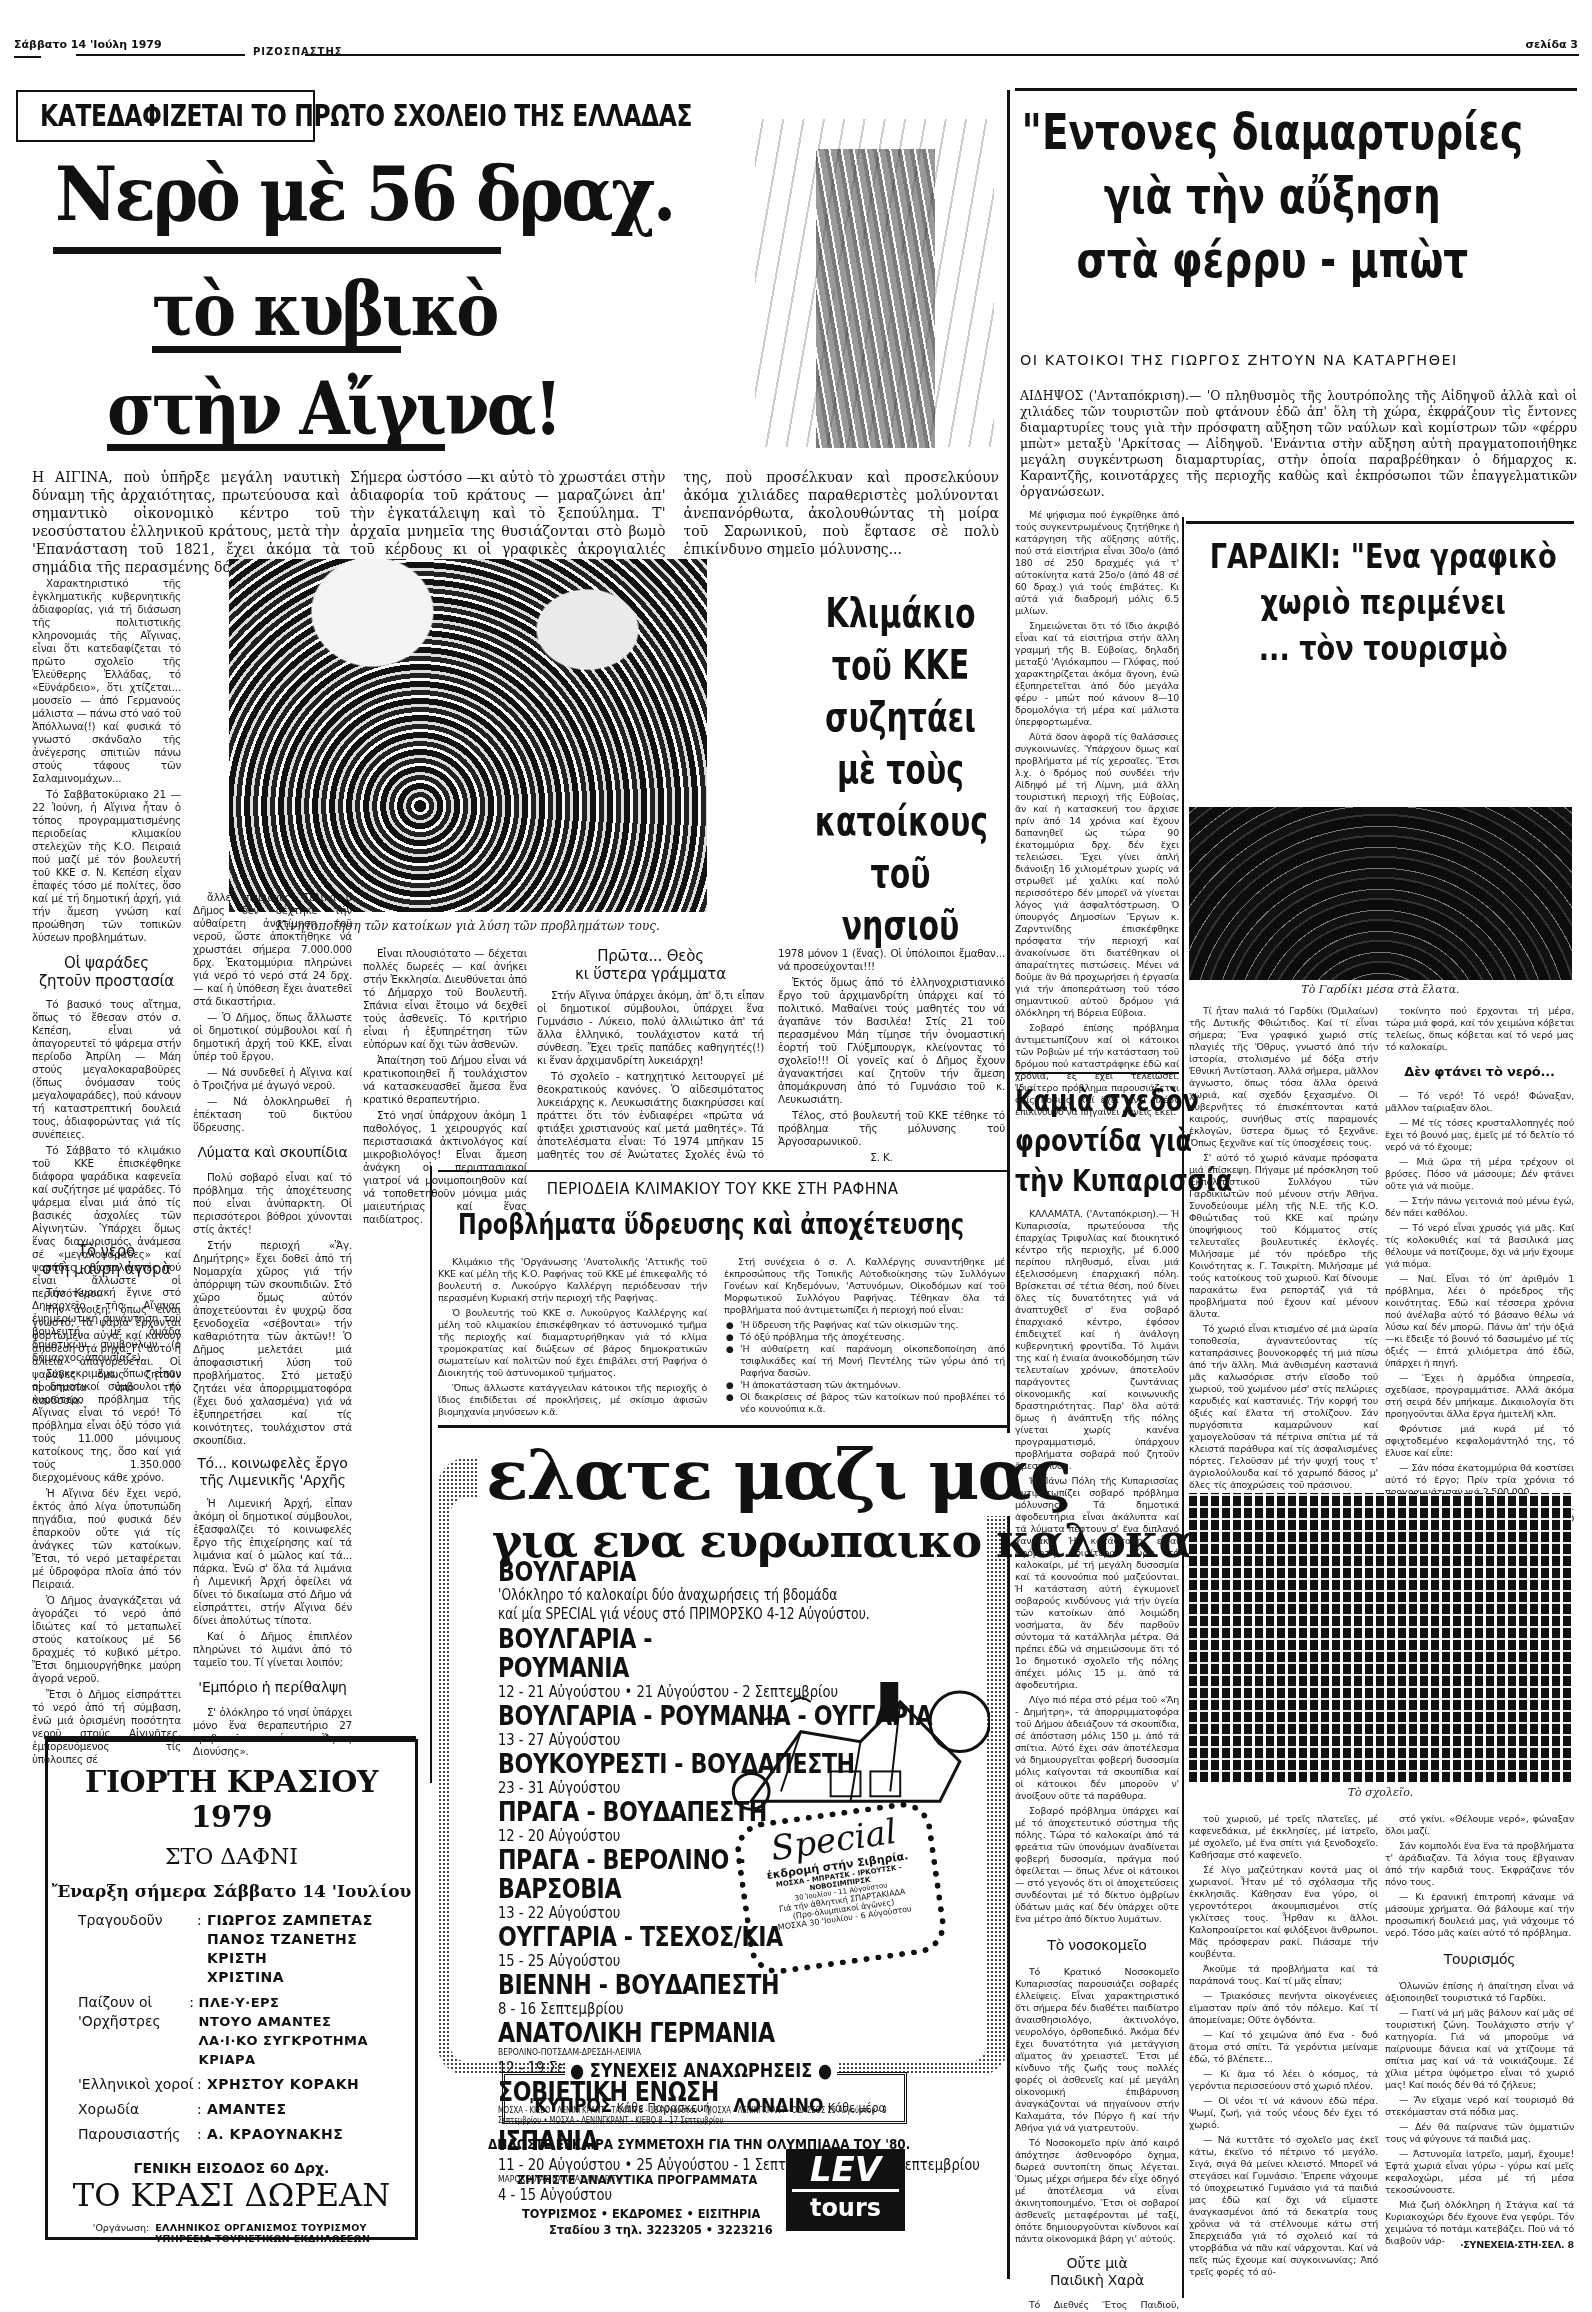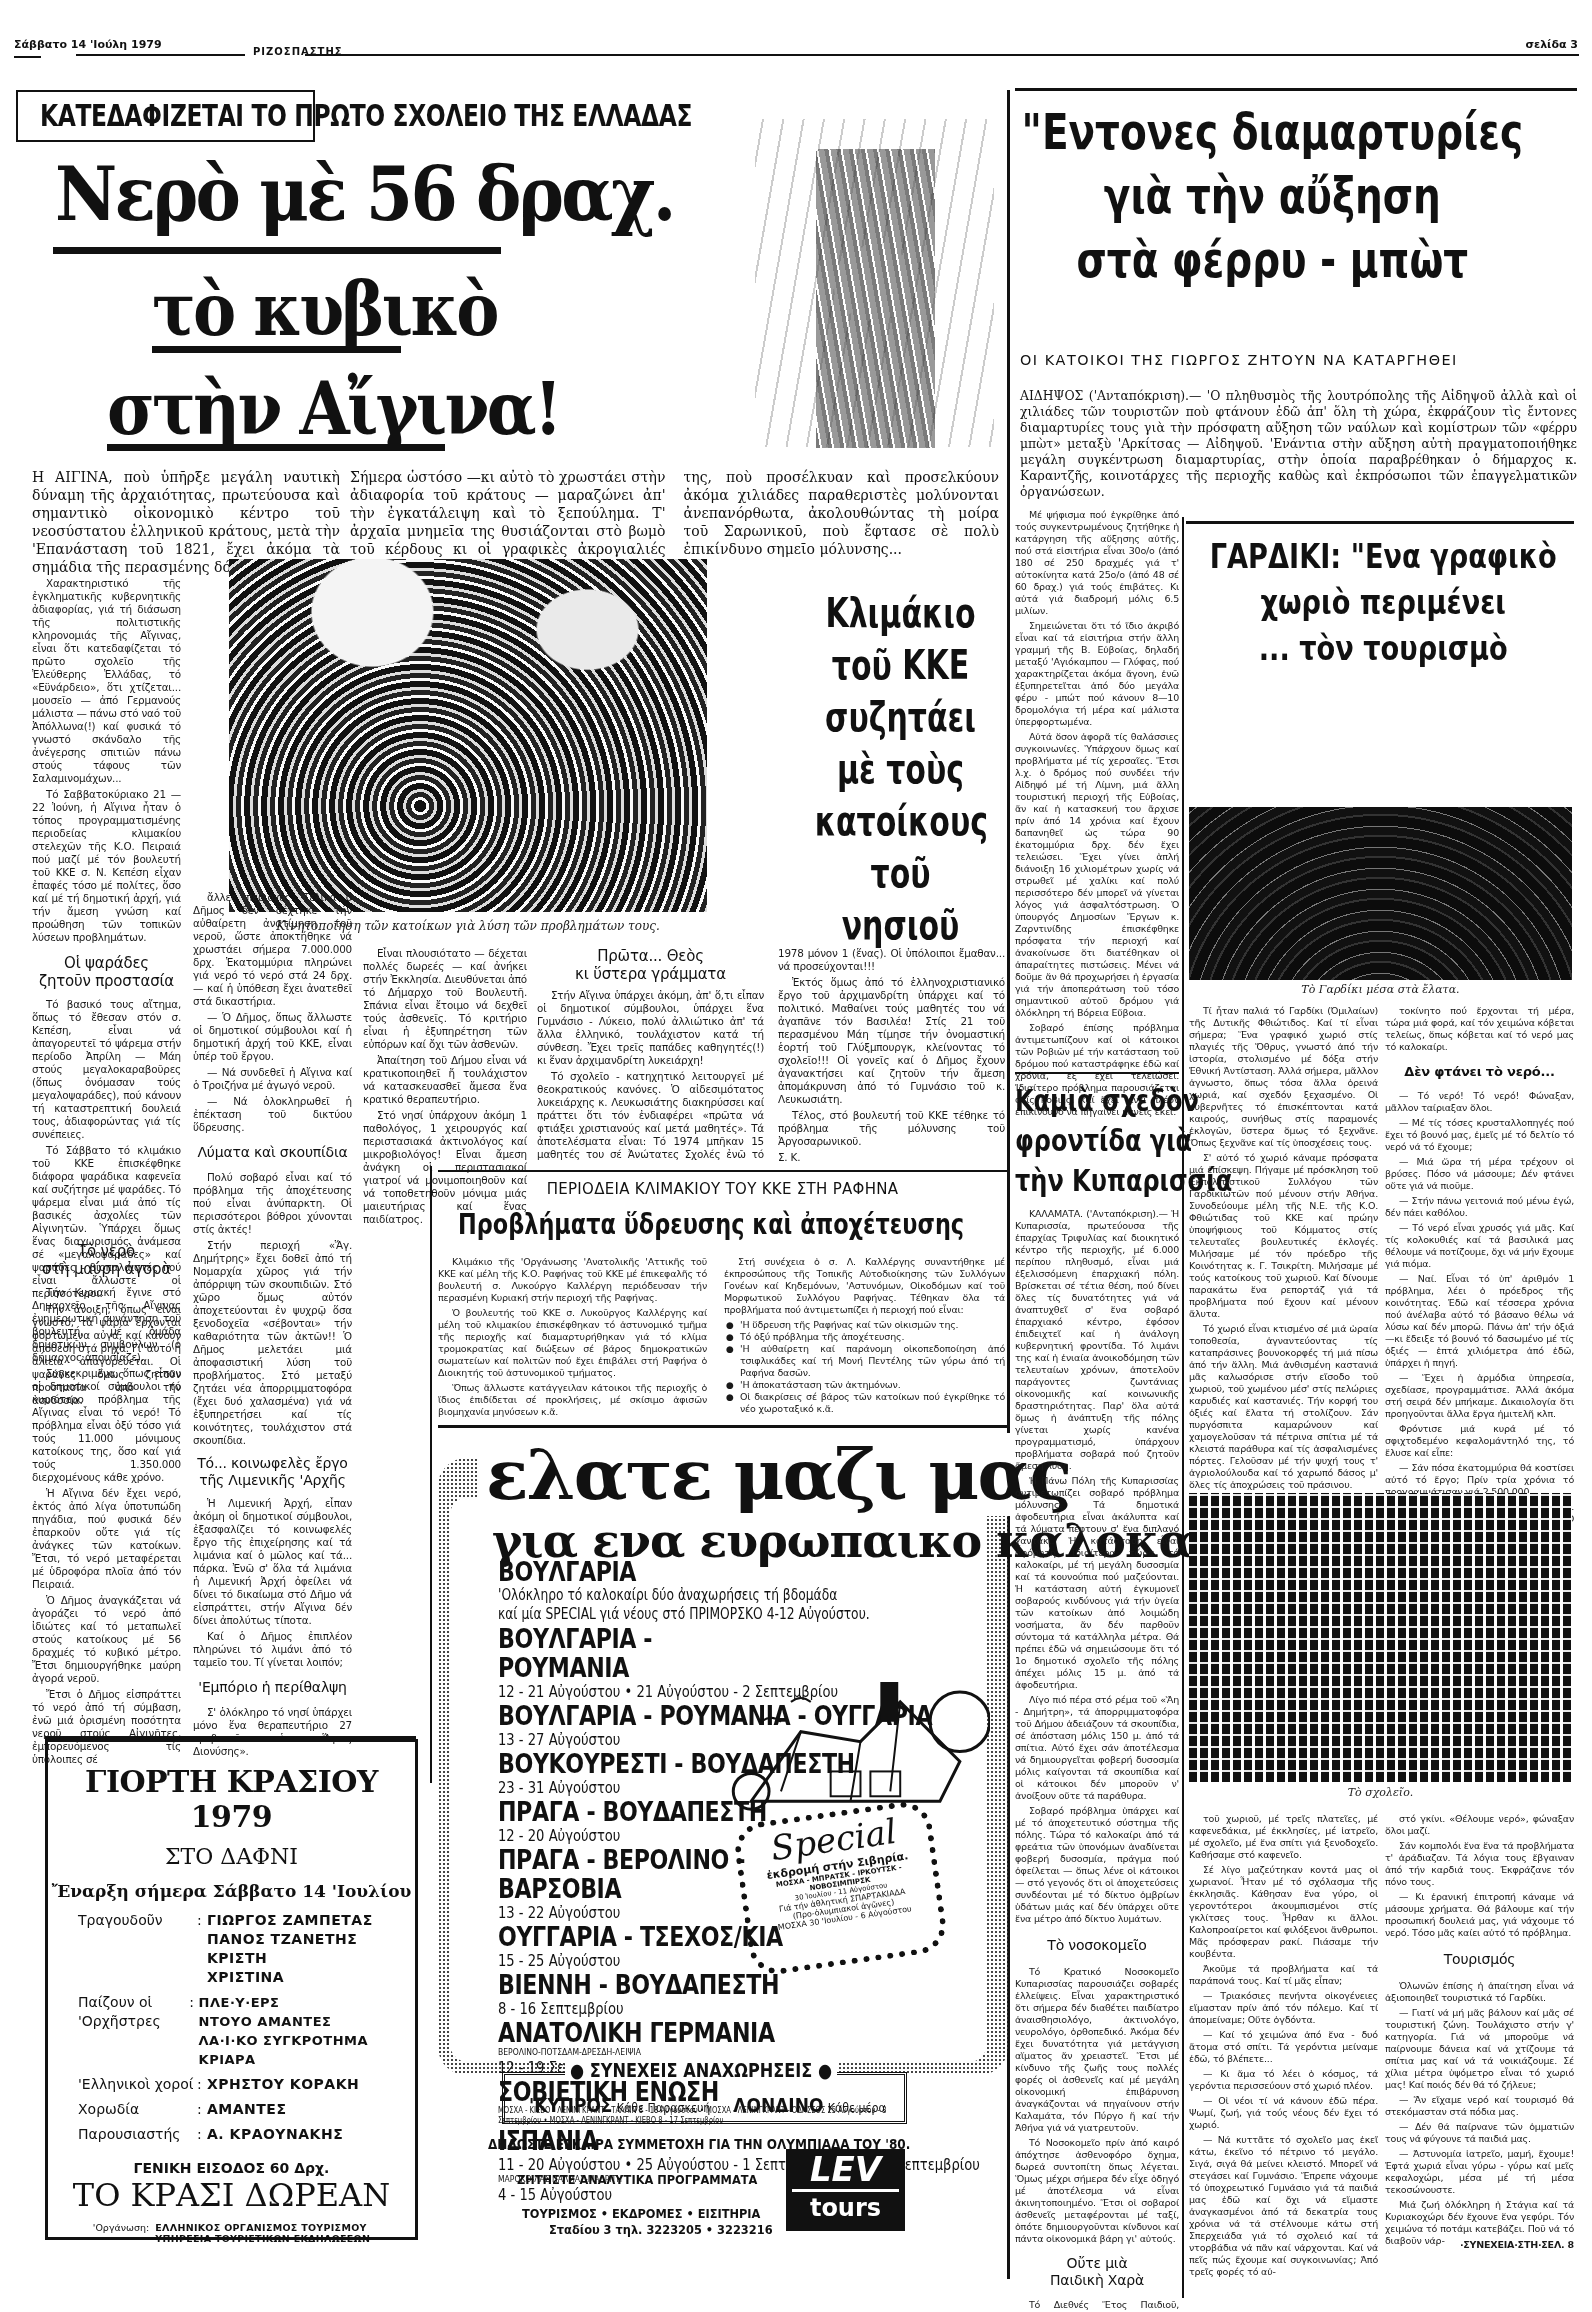--- a/index.html
+++ b/index.html
@@ -136,39 +136,39 @@
 
 <div class="abs body-text" style="left:537px;top:947px;width:468px;column-count:2;column-gap:14px;">
   <div class="subhead" style="margin-bottom:6px;font-size:15px;line-height:18px">
     <div>Πρῶτα... Θεὸς</div>
     <div>κι ὕστερα γράμματα</div>
   </div>
   <p>Στήν Αἴγινα ὑπάρχει ἀκόμη, ἀπ' ὅ,τι εἶπαν οἱ δημοτικοί σύμβουλοι, ὑπάρχει ἕνα Γυμνάσιο - Λύκειο, πολύ ἀλλιώτικο ἀπ' τά ἄλλα ἑλληνικό, τουλάχιστον κατά τή σύνθεση. Ἔχει τρεῖς παπάδες καθηγητές(!) κι ἕναν ἀρχιμανδρίτη λυκειάρχη!</p>
   <p>Τό σχολεῖο - κατηχητικό λειτουργεῖ μέ θεοκρατικούς κανόνες. Ὁ αἰδεσιμότατος λυκειάρχης κ. Λευκωσιάτης διακηρύσσει καί πράττει ὅτι τόν ἐνδιαφέρει «πρῶτα νά φτιάξει χριστιανούς καί μετά μαθητές». Τά ἀποτελέσματα εἶναι: Τό 1974 μπῆκαν 15 μαθητές του σέ Ἀνώτατες Σχολές ἐνῶ τό 1978 μόνον 1 (ἕνας). Οἱ ὑπόλοιποι ἔμαθαν... νά προσεύχονται!!!</p>
   <p>Ἐκτός ὅμως ἀπό τό ἑλληνοχριστιανικό ἔργο τοῦ ἀρχιμανδρίτη ὑπάρχει καί τό πολιτικό. Μαθαίνει τούς μαθητές του νά ἀγαπᾶνε τόν Βασιλέα! Στίς 21 τοῦ περασμένου Μάη τίμησε τήν ὀνομαστική ἑορτή τοῦ Γλύξμπουργκ, κλείνοντας τό σχολεῖο!!! Οἱ γονεῖς καί ὁ Δῆμος ἔχουν ἀγανακτήσει καί ζητοῦν τήν ἄμεση ἀπομάκρυνση ἀπό τό Γυμνάσιο τοῦ κ. Λευκωσιάτη.</p>
   <p>Τέλος, στό βουλευτή τοῦ ΚΚΕ τέθηκε τό πρόβλημα τῆς μόλυνσης τοῦ Ἀργοσαρωνικοῦ.</p>
-  <div style="text-align:left;margin-right:20px">Σ. Κ.</div>
+  <div style="text-align:center;margin-right:20px">Σ. Κ.</div>
 </div>
 
 <div class="rule" style="left:438px;top:1170px;width:569px;height:2px"></div>
 <div class="abs sans" style="left:438px;top:1180px;width:569px;text-align:center;font-size:15px;letter-spacing:0.3px">ΠΕΡΙΟΔΕΙΑ ΚΛΙΜΑΚΙΟΥ ΤΟΥ ΚΚΕ ΣΤΗ ΡΑΦΗΝΑ</div>
 <div class="abs cond" style="left:458px;top:1208px;width:677px;font-size:28px;white-space:nowrap;transform:scaleX(.8)">Προβλήματα ὕδρευσης καὶ ἀποχέτευσης</div>
 <div class="abs body-text" style="left:438px;top:1256px;width:269px;font-size:9.5px;line-height:12px">
   <p>Κλιμάκιο τῆς 'Οργάνωσης 'Ανατολικῆς 'Αττικῆς τοῦ ΚΚΕ καί μέλη τῆς Κ.Ο. Ραφήνας τοῦ ΚΚΕ μέ ἐπικεφαλῆς τό βουλευτή σ. Λυκούργο Καλλέργη περιόδευσαν τήν περασμένη Κυριακή στήν περιοχή τῆς Ραφήνας.</p>
   <p>Ὁ βουλευτής τοῦ ΚΚΕ σ. Λυκοῦργος Καλλέργης καί μέλη τοῦ κλιμακίου ἐπισκέφθηκαν τό ἀστυνομικό τμῆμα τῆς περιοχῆς καί διαμαρτυρήθηκαν γιά τό κλίμα τρομοκρατίας καί διώξεων σέ βάρος δημοκρατικῶν σωματείων καί πολιτῶν πού ἔχει ἐπιβάλει στή Ραφήνα ὁ Διοικητής τοῦ ἀστυνομικοῦ τμήματος.</p>
   <p>Ὅπως ἄλλωστε κατάγγειλαν κάτοικοι τῆς περιοχῆς ὁ ἴδιος ἐπιδίδεται σέ προκλήσεις, μέ σκίσιμο ἀφισῶν βιομηχανία μηνύσεων κ.ἄ.</p>
 </div>
 <div class="abs body-text" style="left:724px;top:1256px;width:281px;font-size:9.5px;line-height:12px">
   <p>Στή συνέχεια ὁ σ. Λ. Καλλέργης συναντήθηκε μέ ἐκπροσώπους τῆς Τοπικῆς Αὐτοδιοίκησης τῶν Συλλόγων Γονέων καί Κηδεμόνων, 'Αστυνόμων, Οἰκοδόμων καί τοῦ Μορφωτικοῦ Συλλόγου Ραφήνας. Τέθηκαν ὅλα τά προβλήματα πού ἀντιμετωπίζει ἡ περιοχή πού εἶναι:</p>
   <ul class="bullets">
     <li>'Η ὕδρευση τῆς Ραφήνας καί τῶν οἰκισμῶν της.</li>
     <li>Τό ὀξύ πρόβλημα τῆς ἀποχέτευσης.</li>
     <li>'Η αὐθαίρετη καί παράνομη οἰκοπεδοποίηση ἀπό τσιφλικάδες καί τή Μονή Πεντέλης τῶν γύρω ἀπό τή Ραφήνα δασῶν.</li>
     <li>'Η ἀποκατάσταση τῶν ἀκτημόνων.</li>
-    <li>Οἱ διακρίσεις σέ βάρος τῶν κατοίκων πού ἐγκρίθηκε τό νέο χωροταξικό κ.ἄ.</li>
+    <li>Οἱ διακρίσεις σέ βάρος τῶν κατοίκων πού προβλέπει τό νέο κουνούπια κ.ἄ.</li>
   </ul>
 </div>
 <div class="rule" style="left:438px;top:1425px;width:569px;height:3px"></div>
 
 <div class="vrule" style="left:1007px;top:90px;height:2189px;"></div>
 <div class="vrule" style="left:430px;top:1166px;height:617px;width:2px"></div>
 
 <div class="rule" style="left:45px;top:1736px;width:371px;height:3px"></div>
 <div class="box" style="left:45px;top:1739px;width:373px;height:501px;">
   <div class="serif" style="text-align:center;font-weight:bold;font-size:30px;margin-top:22px;letter-spacing:-0.5px">ΓΙΟΡΤΗ ΚΡΑΣΙΟΥ 1979</div>

